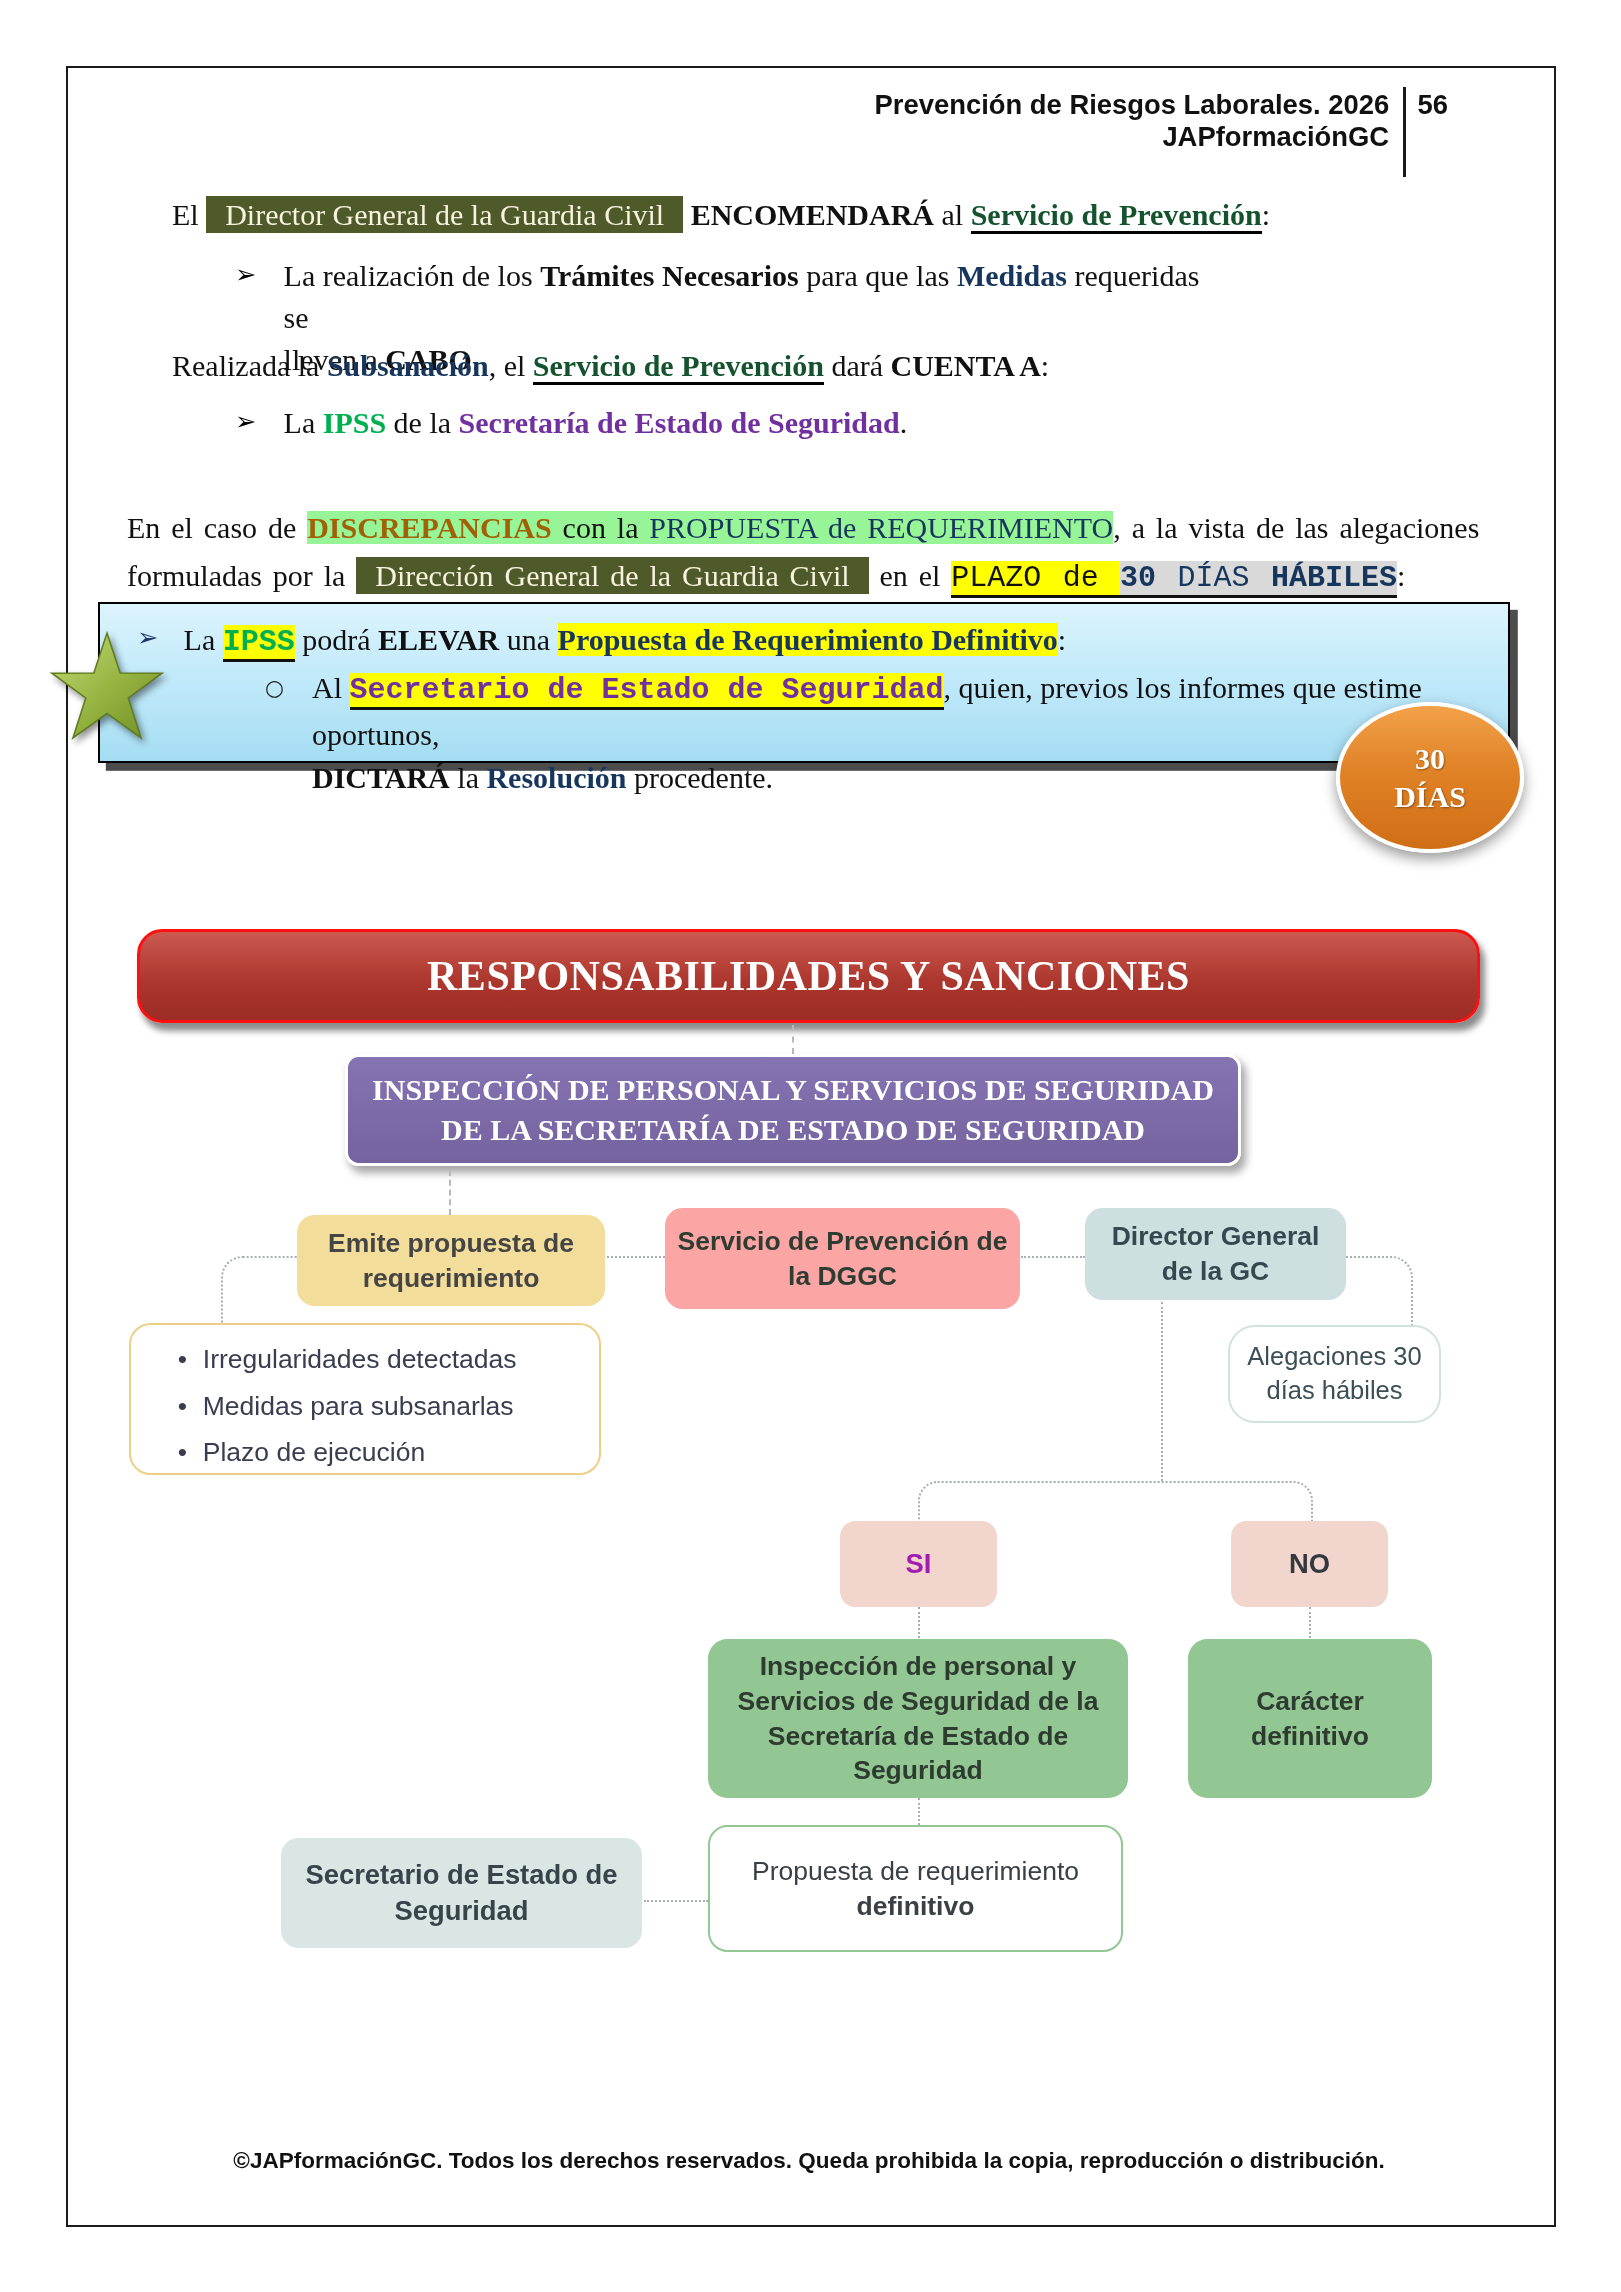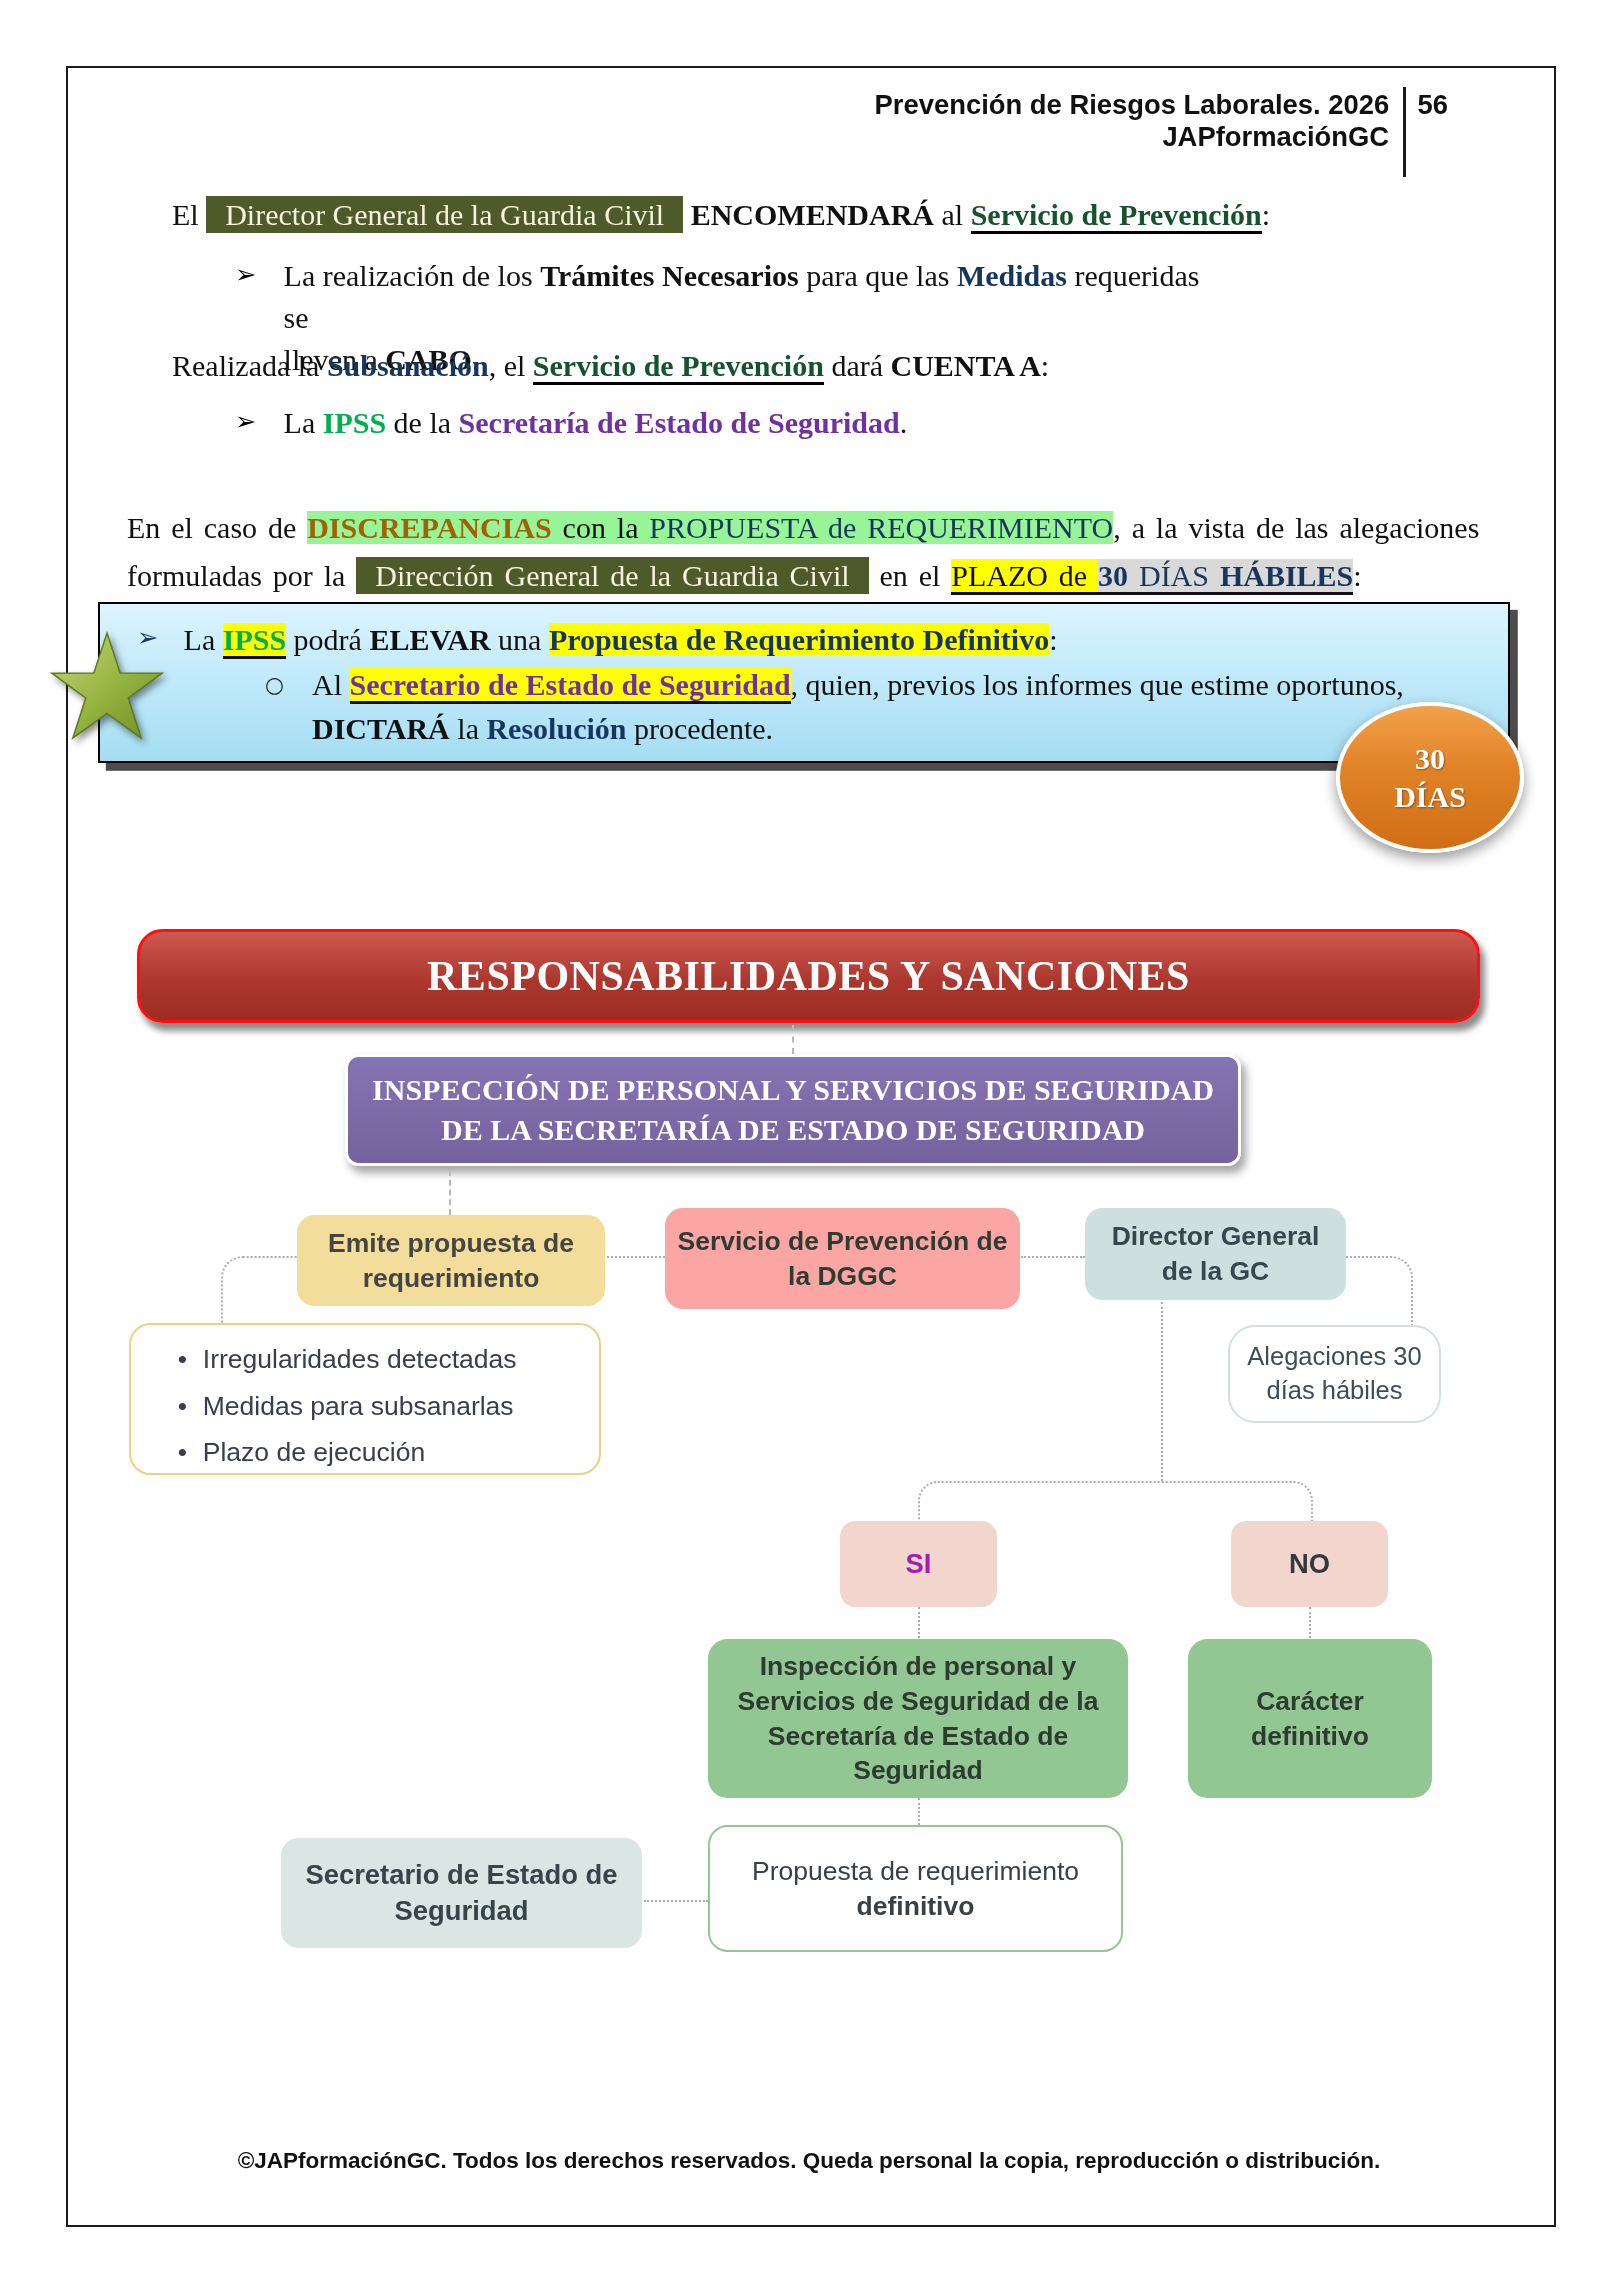--- a/index.html
+++ b/index.html
@@ -27,21 +27,21 @@
   .seg-navy{color:#17365D;font-weight:bold;}
   .seg-red-u{color:#14532d;font-weight:bold;border-bottom:3.9px solid #000;}
   .hl-olive{background:#4E5A2A;color:#F7F3DE;padding:2px 19px;}
   .seg-green{color:#00B050;font-weight:bold;}
   .seg-purple{color:#7030A0;font-weight:bold;}
   .hl-green{background:#97F497;}
   .seg-red-hl{background:#97F497;color:#a16207;font-weight:bold;}
   .seg-navyreg-hl{background:#97F497;color:#17365D;}
   .hl-yellow{background:#FFFF00;}
   .hl-gray{background:#D9D9D9;}
-  .u3{border-bottom:3.9px solid #111;}
+  .u3{border-bottom:3.9px solid #111;font-family:Liberation Mono, monospace;}
   .navy{color:#17365D;}
 
   
   .callout{position:absolute;left:98px;top:602px;width:1408px;height:157px;
            border:2.9px solid #000;box-shadow:7.8px 7.8px 0 rgba(45,45,45,.85);
            background:linear-gradient(180deg,#dcf4fd 0%,#c2eafa 45%,#a5ddf2 100%);
            font-size:30px;line-height:1.45;}
   .callout .l1{display:flex;gap:17.6px;padding:13.7px 19.6px 0 37px;}
   .callout .l1 .arrow{color:#1F3864;}
   .callout .sub{display:flex;gap:23.5px;padding:2px 25.5px 0 165px;}
@@ -216,15 +216,15 @@
     <div class="node n-si">SI</div>
     <div class="node n-no">NO</div>
     <div class="node n-inspeccion">Inspección de personal y Servicios de Seguridad de la Secretaría de Estado de Seguridad</div>
     <div class="node n-caracter">Carácter definitivo</div>
     <div class="node n-secretario">Secretario de Estado de Seguridad</div>
     <div class="node n-propuesta">
       <span><span>Propuesta de requerimiento </span><span class="seg-b">definitivo</span></span>
     </div>
   </div>
 
-  <div class="footer">©JAPformaciónGC. Todos los derechos reservados. Queda personal la copia, reproducción o distribución.</div>
+  <div class="footer">©JAPformaciónGC. Todos los derechos reservados. Queda prohibida la copia, reproducción o distribución.</div>
 </div>
 
 
 </body></html>

